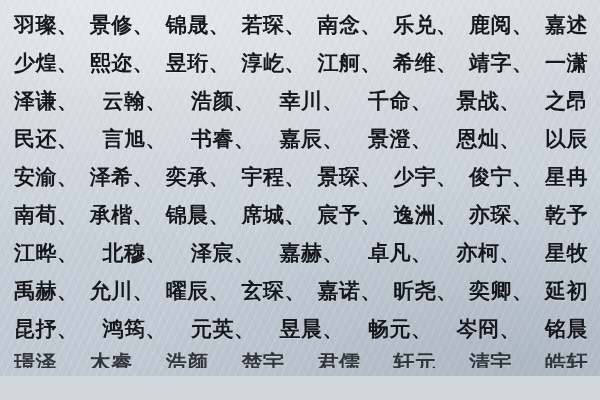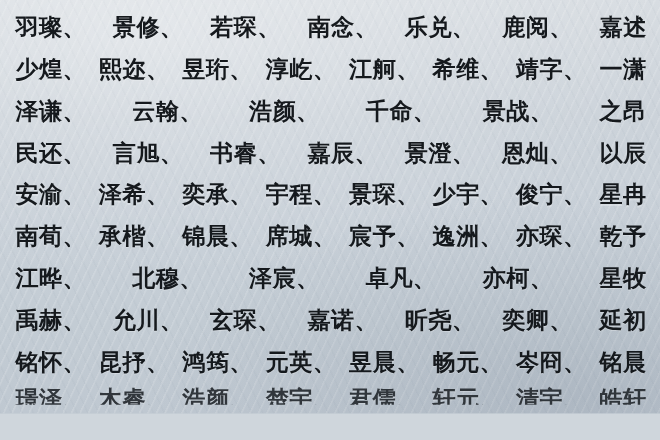--- a/index.html
+++ b/index.html
@@ -80,20 +80,21 @@
 </style>
 </head>
 <body>
 
 <div id="page">
   <div id="name-grid">
 
     <div class="name-row">
       <span class="name-cell">羽璨、</span>
       <span class="name-cell">景修、</span>
+      <span class="name-cell">锦晟、</span>
       <span class="name-cell">若琛、</span>
       <span class="name-cell">南念、</span>
       <span class="name-cell">乐兑、</span>
       <span class="name-cell">鹿阅、</span>
       <span class="name-cell">嘉述</span>
     </div>
 
     <div class="name-row">
       <span class="name-cell">少煌、</span>
       <span class="name-cell">熙迩、</span>
@@ -102,20 +103,21 @@
       <span class="name-cell">江舸、</span>
       <span class="name-cell">希维、</span>
       <span class="name-cell">靖字、</span>
       <span class="name-cell">一潇</span>
     </div>
 
     <div class="name-row">
       <span class="name-cell">泽谦、</span>
       <span class="name-cell">云翰、</span>
       <span class="name-cell">浩颜、</span>
+      <span class="name-cell">幸川、</span>
       <span class="name-cell">千命、</span>
       <span class="name-cell">景战、</span>
       <span class="name-cell">之昂</span>
     </div>
 
     <div class="name-row">
       <span class="name-cell">民还、</span>
       <span class="name-cell">言旭、</span>
       <span class="name-cell">书睿、</span>
       <span class="name-cell">嘉辰、</span>
@@ -143,37 +145,38 @@
       <span class="name-cell">宸予、</span>
       <span class="name-cell">逸洲、</span>
       <span class="name-cell">亦琛、</span>
       <span class="name-cell">乾予</span>
     </div>
 
     <div class="name-row">
       <span class="name-cell">江晔、</span>
       <span class="name-cell">北穆、</span>
       <span class="name-cell">泽宸、</span>
+      <span class="name-cell">嘉赫、</span>
       <span class="name-cell">卓凡、</span>
       <span class="name-cell">亦柯、</span>
       <span class="name-cell">星牧</span>
     </div>
 
     <div class="name-row">
       <span class="name-cell">禹赫、</span>
       <span class="name-cell">允川、</span>
+      <span class="name-cell">曜辰、</span>
       <span class="name-cell">玄琛、</span>
       <span class="name-cell">嘉诺、</span>
       <span class="name-cell">昕尧、</span>
       <span class="name-cell">奕卿、</span>
       <span class="name-cell">延初</span>
     </div>
 
     <div class="name-row">
-      <span class="name-cell">铭怀、</span>
       <span class="name-cell">昆抒、</span>
       <span class="name-cell">鸿筠、</span>
       <span class="name-cell">元英、</span>
       <span class="name-cell">昱晨、</span>
       <span class="name-cell">畅元、</span>
       <span class="name-cell">岑冏、</span>
       <span class="name-cell">铭晨</span>
     </div>
 
     <div class="name-row partial">

